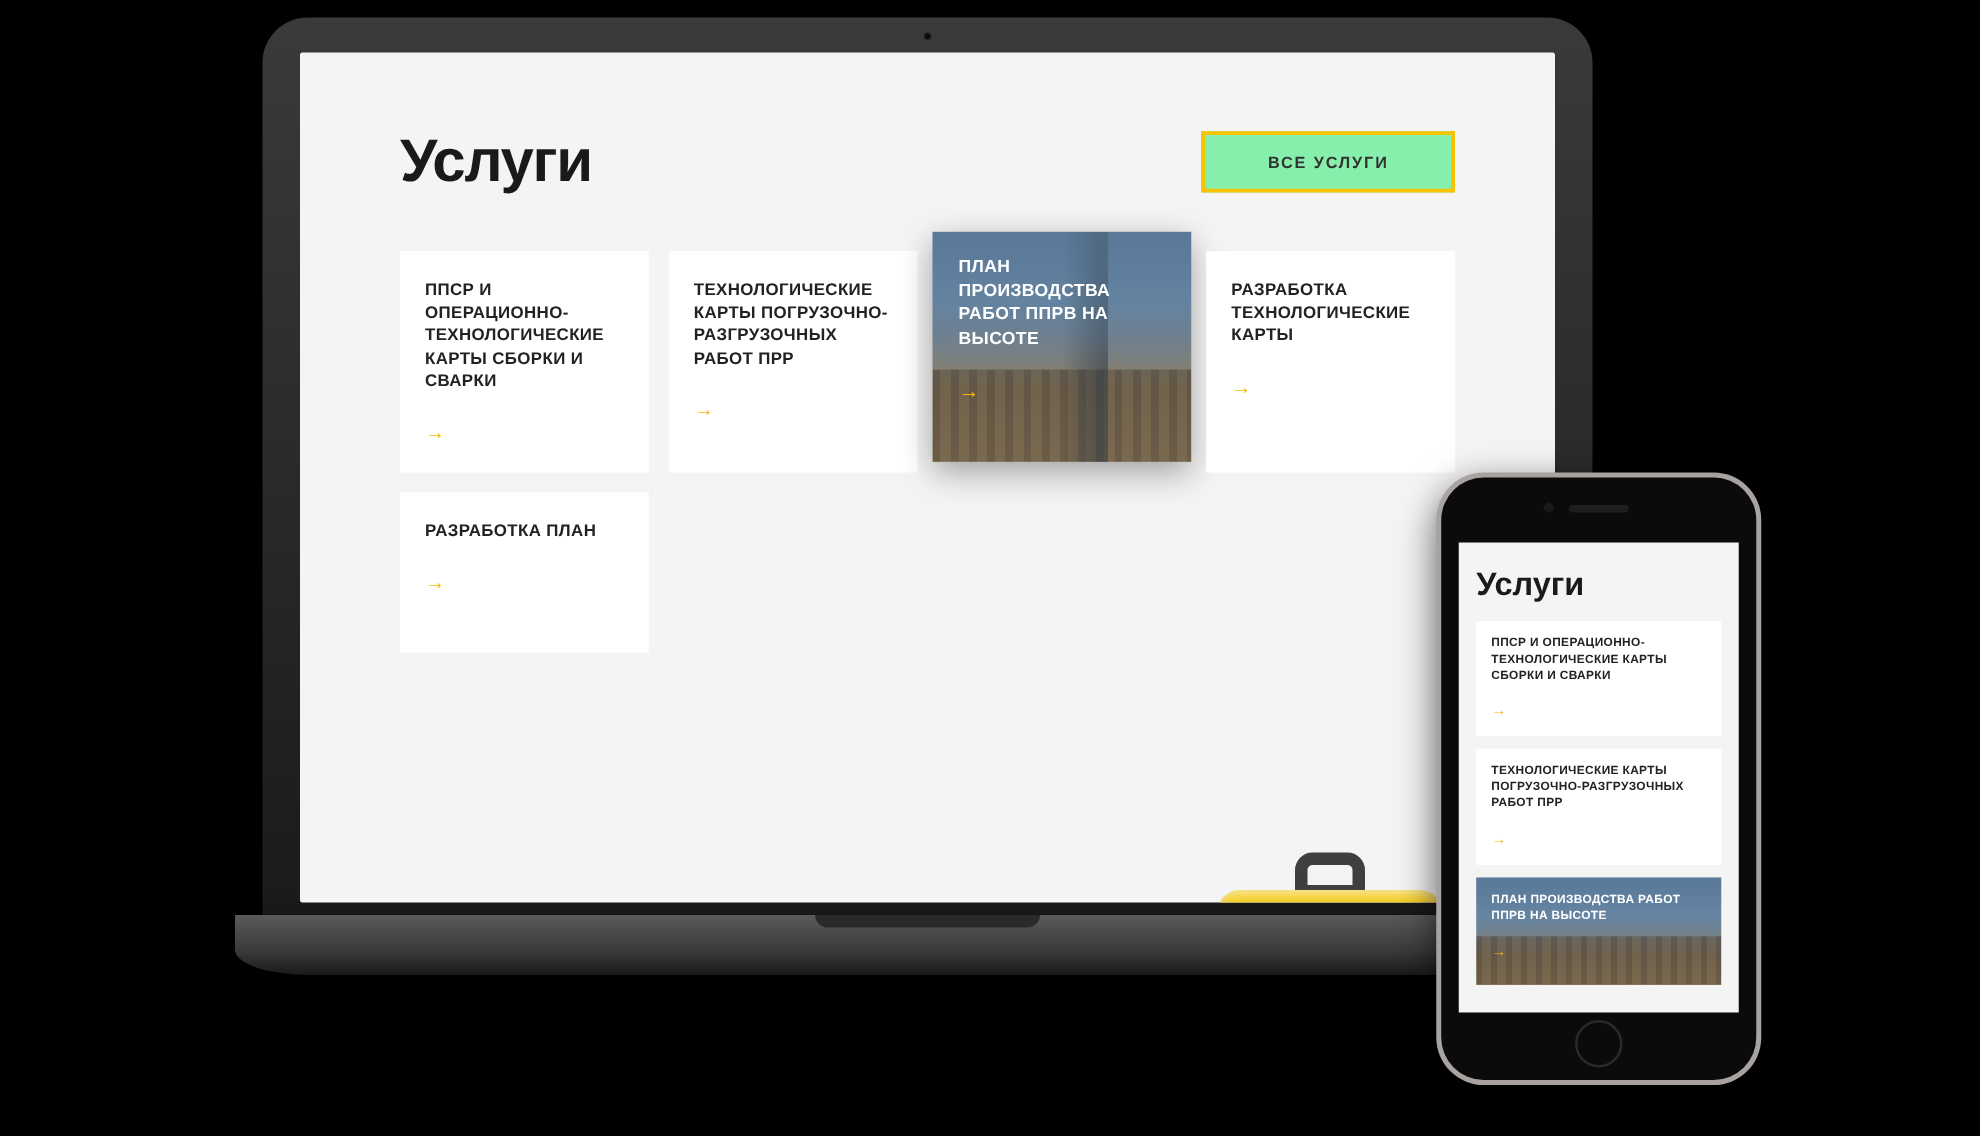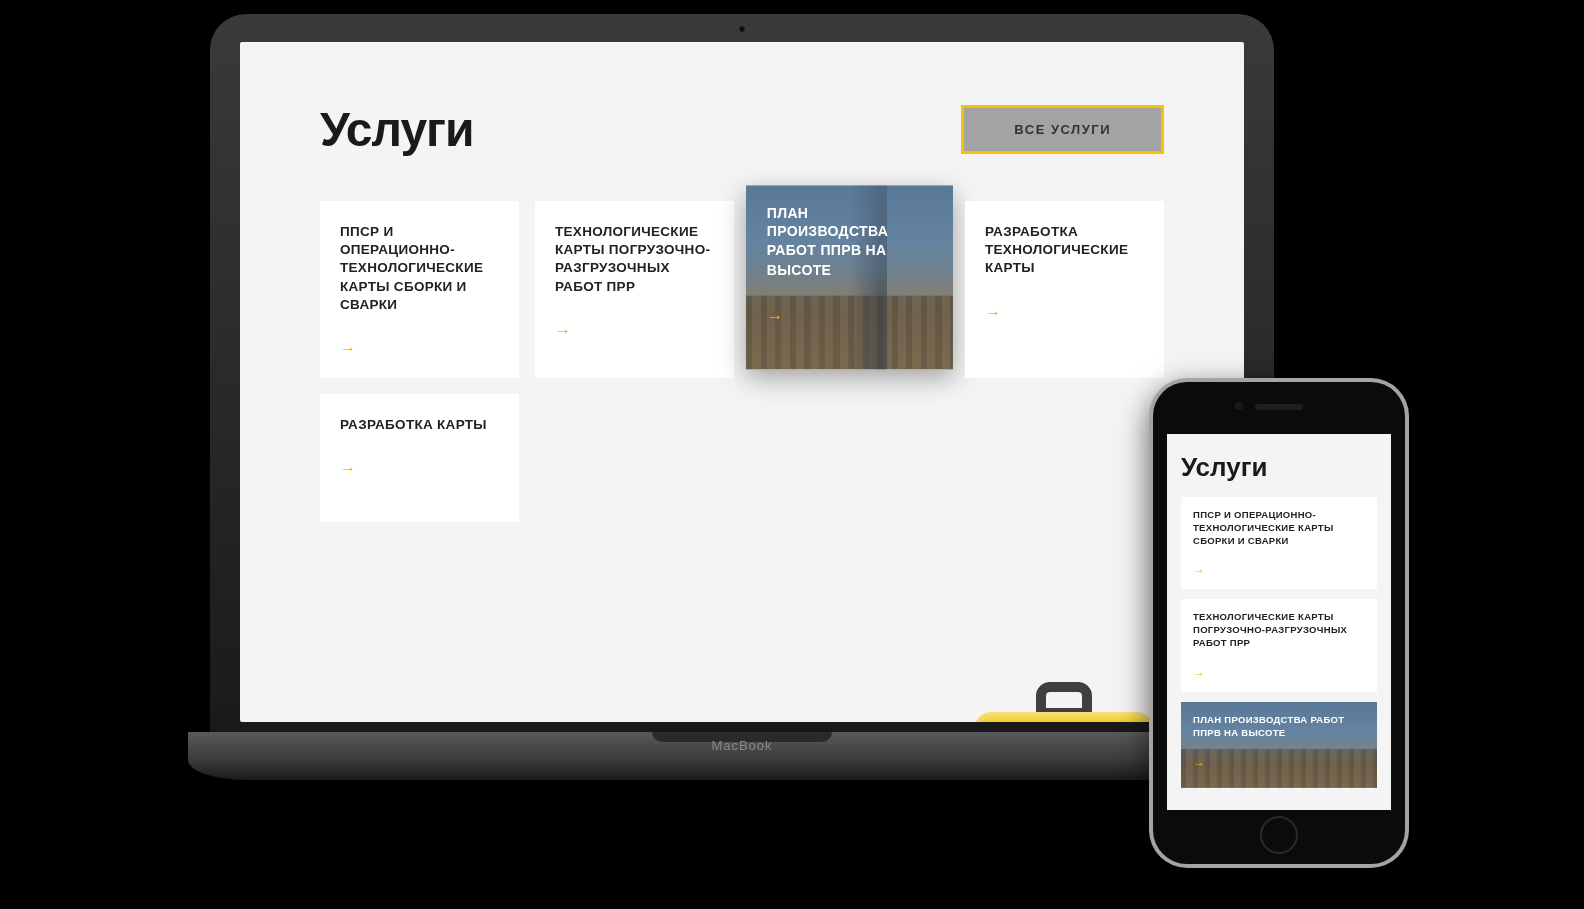--- a/index.html
+++ b/index.html
@@ -95,21 +95,21 @@
   margin-bottom: 44px;
 }
 .page-title {
   font-size: 48px;
   font-weight: 700;
   color: #1a1a1a;
   letter-spacing: -1px;
 }
 .btn-all {
   border: 3px solid #f7c200;
-  background: #a3a3a3;
+  background: #86efac;
   color: #333;
   font-size: 13px;
   font-weight: 700;
   letter-spacing: 1.5px;
   padding: 14px 50px;
   cursor: pointer;
 }
 .cards {
   display: grid;
   grid-template-columns: repeat(4, 1fr);
@@ -302,34 +302,33 @@
             <div class="card-title">ПЛАН ПРОИЗВОДСТВА РАБОТ ППРВ НА ВЫСОТЕ</div>
             <span class="card-arrow arrow-icon"></span>
           </div>
           <div class="card">
             <div class="card-title">РАЗРАБОТКА ТЕХНОЛОГИЧЕСКИЕ КАРТЫ</div>
             <span class="card-arrow arrow-icon"></span>
           </div>
         </div>
         <div class="cards">
           <div class="card">
-            <div class="card-title">РАЗРАБОТКА КАРТЫ</div>
+            <div class="card-title">РАЗРАБОТКА ПЛАН</div>
             <span class="card-arrow arrow-icon"></span>
           </div>
         </div>
         <div class="briefcase">
           <div class="briefcase-handle"></div>
           <div class="briefcase-body"></div>
         </div>
       </div>
     </div>
   </div>
   <div class="laptop-base">
     <div class="laptop-notch"></div>
-    <div class="laptop-brand">MacBook</div>
   </div>
 </div>
 
 <div class="phone">
   <div class="phone-body">
     <div class="phone-camera"></div>
     <div class="phone-speaker"></div>
     <div class="phone-screen">
       <div class="m-page">
         <h2 class="m-title">Услуги</h2>

